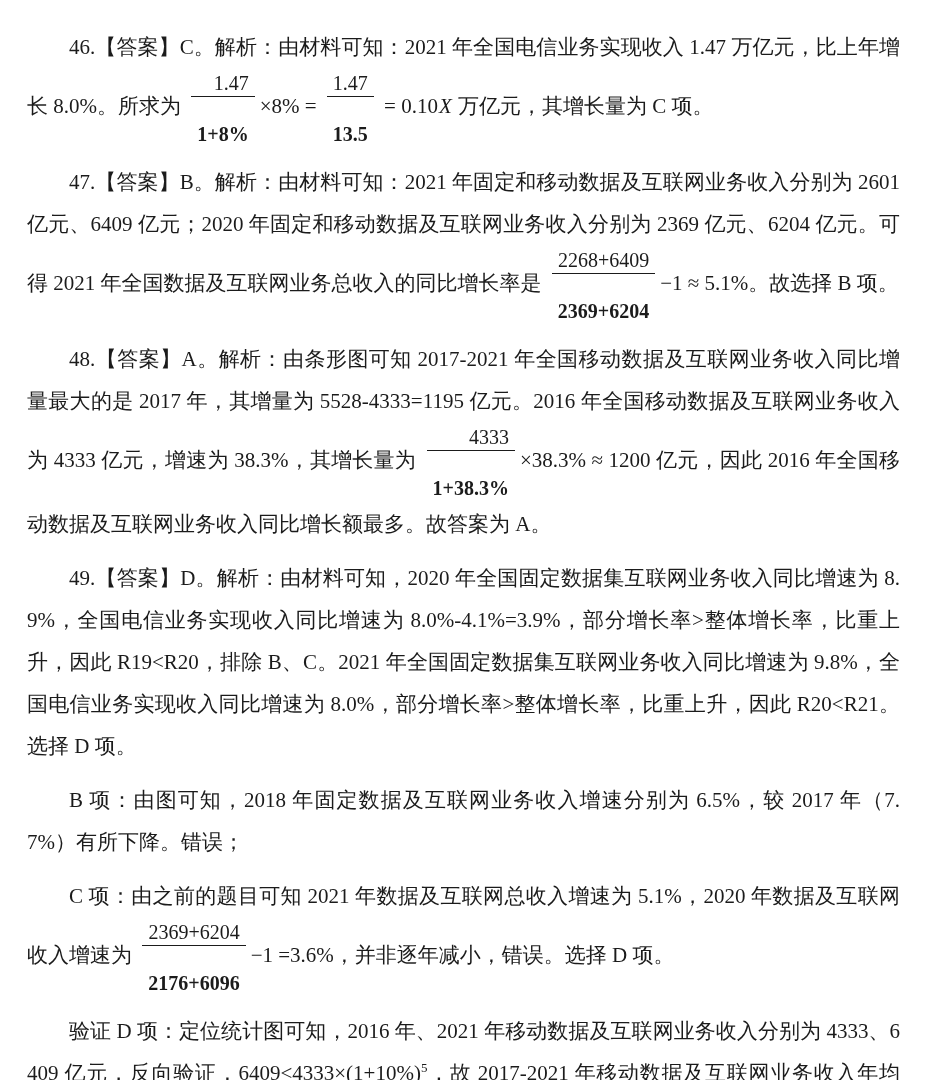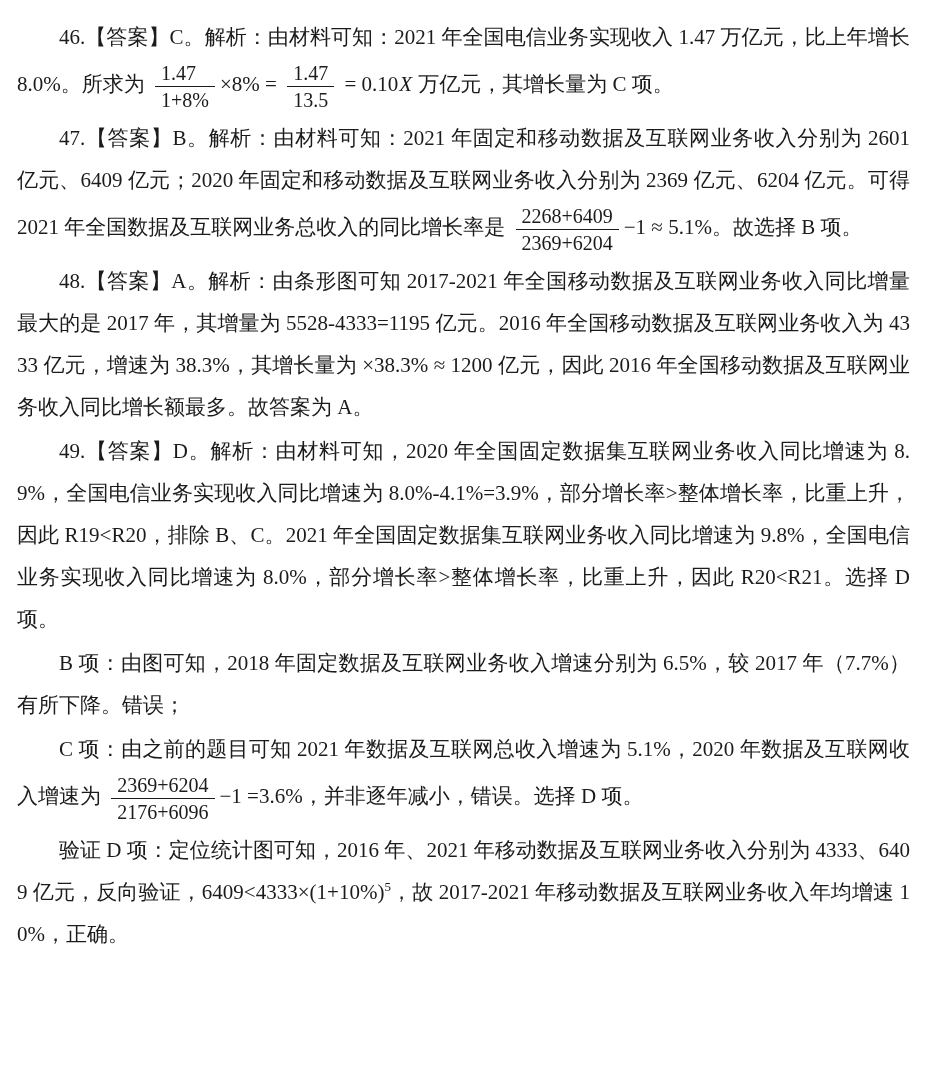--- a/index.html
+++ b/index.html
@@ -16,41 +16,43 @@
   }
   .doc {
     box-sizing: border-box;
     width: 938px;
     padding: 14px 26px 0 15px;
     font-size: 21px;
     line-height: 2.0;
     text-align: justify;
   }
   p.para {
-    margin: 2px;
+    margin: 12px;
     padding: 0;
     text-indent: 2em;
     word-break: break-all;
   }
   .frac {
     display: inline-flex;
     flex-direction: column;
     vertical-align: middle;
-    text-align: left;
+    text-align: right;
     text-indent: 0;
     margin: 2px 5px;
     font-size: 20px;
     line-height: 1.3;
+    gap: 24px;
   }
   .frac .num {
     border-bottom: 1.6px solid currentColor;
     padding: 0 6px;
   }
   .frac .den {
     padding: 0 6px;
+    font-weight: bold;
   }
   sup.sup5 {
     font-size: 0.62em;
     line-height: 0;
     vertical-align: super;
   }
   .it {
     font-style: italic;
     padding: 0 1px;
   }
@@ -63,21 +65,24 @@
         <span class="num">1.47</span>
         <span class="den">1+8%</span>
       </span><span>×8% = </span><span class="frac">
         <span class="num">1.47</span>
         <span class="den">13.5</span>
       </span><span> = 0.10</span><span class="it">X</span><span> 万亿元，其增长量为 C 项。</span></p>
     <p class="para"><span>47.【答案】B。解析：由材料可知：2021 年固定和移动数据及互联网业务收入分别为 2601 亿元、6409 亿元；2020 年固定和移动数据及互联网业务收入分别为 2369 亿元、6204 亿元。可得 2021 年全国数据及互联网业务总收入的同比增长率是 </span><span class="frac">
         <span class="num">2268+6409</span>
         <span class="den">2369+6204</span>
       </span><span>−1 ≈ 5.1%。故选择 B 项。</span></p>
-    <p class="para"><span>48.【答案】A。解析：由条形图可知 2017-2021 年全国移动数据及互联网业务收入同比增量最大的是 2017 年，其增量为 5528-4333=1195 亿元。2016 年全国移动数据及互联网业务收入为 4333 亿元，增速为 38.3%，其增长量为 </span><span>×38.3% ≈ 1200 亿元，因此 2016 年全国移动数据及互联网业务收入同比增长额最多。故答案为 A。</span></p>
+    <p class="para"><span>48.【答案】A。解析：由条形图可知 2017-2021 年全国移动数据及互联网业务收入同比增量最大的是 2017 年，其增量为 5528-4333=1195 亿元。2016 年全国移动数据及互联网业务收入为 4333 亿元，增速为 38.3%，其增长量为 </span><span class="frac">
+        <span class="num">4333</span>
+        <span class="den">1+38.3%</span>
+      </span><span>×38.3% ≈ 1200 亿元，因此 2016 年全国移动数据及互联网业务收入同比增长额最多。故答案为 A。</span></p>
     <p class="para"><span>49.【答案】D。解析：由材料可知，2020 年全国固定数据集互联网业务收入同比增速为 8.9%，全国电信业务实现收入同比增速为 8.0%-4.1%=3.9%，部分增长率&gt;整体增长率，比重上升，因此 R19&lt;R20，排除 B、C。2021 年全国固定数据集互联网业务收入同比增速为 9.8%，全国电信业务实现收入同比增速为 8.0%，部分增长率&gt;整体增长率，比重上升，因此 R20&lt;R21。选择 D 项。</span></p>
     <p class="para"><span>B 项：由图可知，2018 年固定数据及互联网业务收入增速分别为 6.5%，较 2017 年（7.7%）有所下降。错误；</span></p>
     <p class="para"><span>C 项：由之前的题目可知 2021 年数据及互联网总收入增速为 5.1%，2020 年数据及互联网收入增速为 </span><span class="frac">
         <span class="num">2369+6204</span>
         <span class="den">2176+6096</span>
       </span><span>−1 =3.6%，并非逐年减小，错误。选择 D 项。</span></p>
     <p class="para"><span>验证 D 项：定位统计图可知，2016 年、2021 年移动数据及互联网业务收入分别为 4333、6409 亿元，反向验证，6409&lt;4333×(1+10%)</span><sup class="sup5">5</sup><span>，故 2017-2021 年移动数据及互联网业务收入年均增速 10%，正确。</span></p>
   </div>
 
 </body></html>

